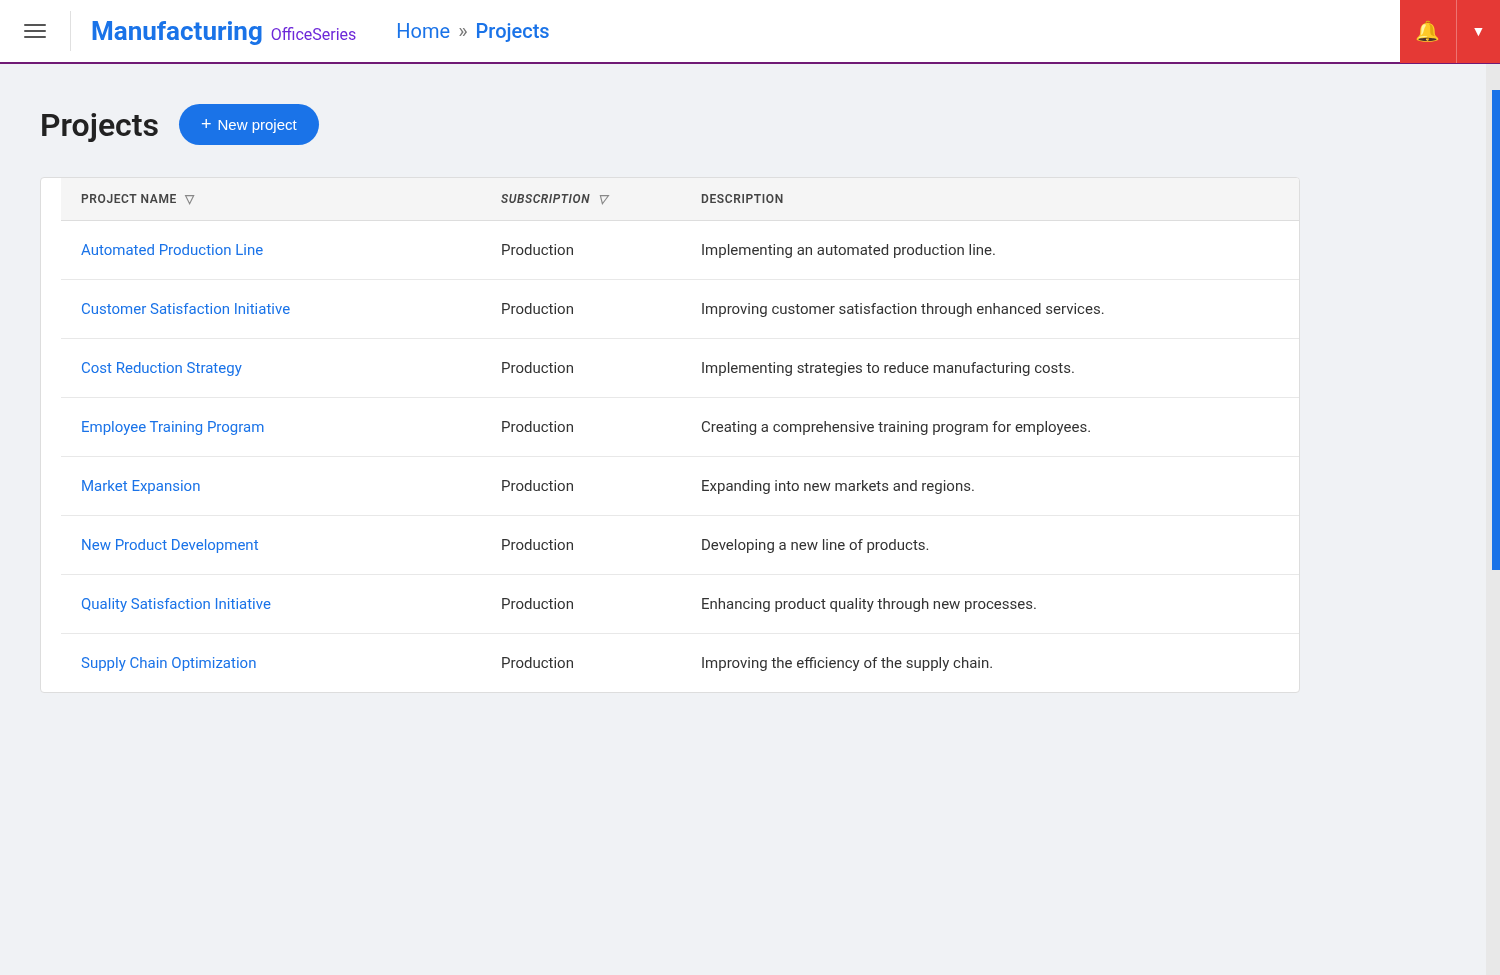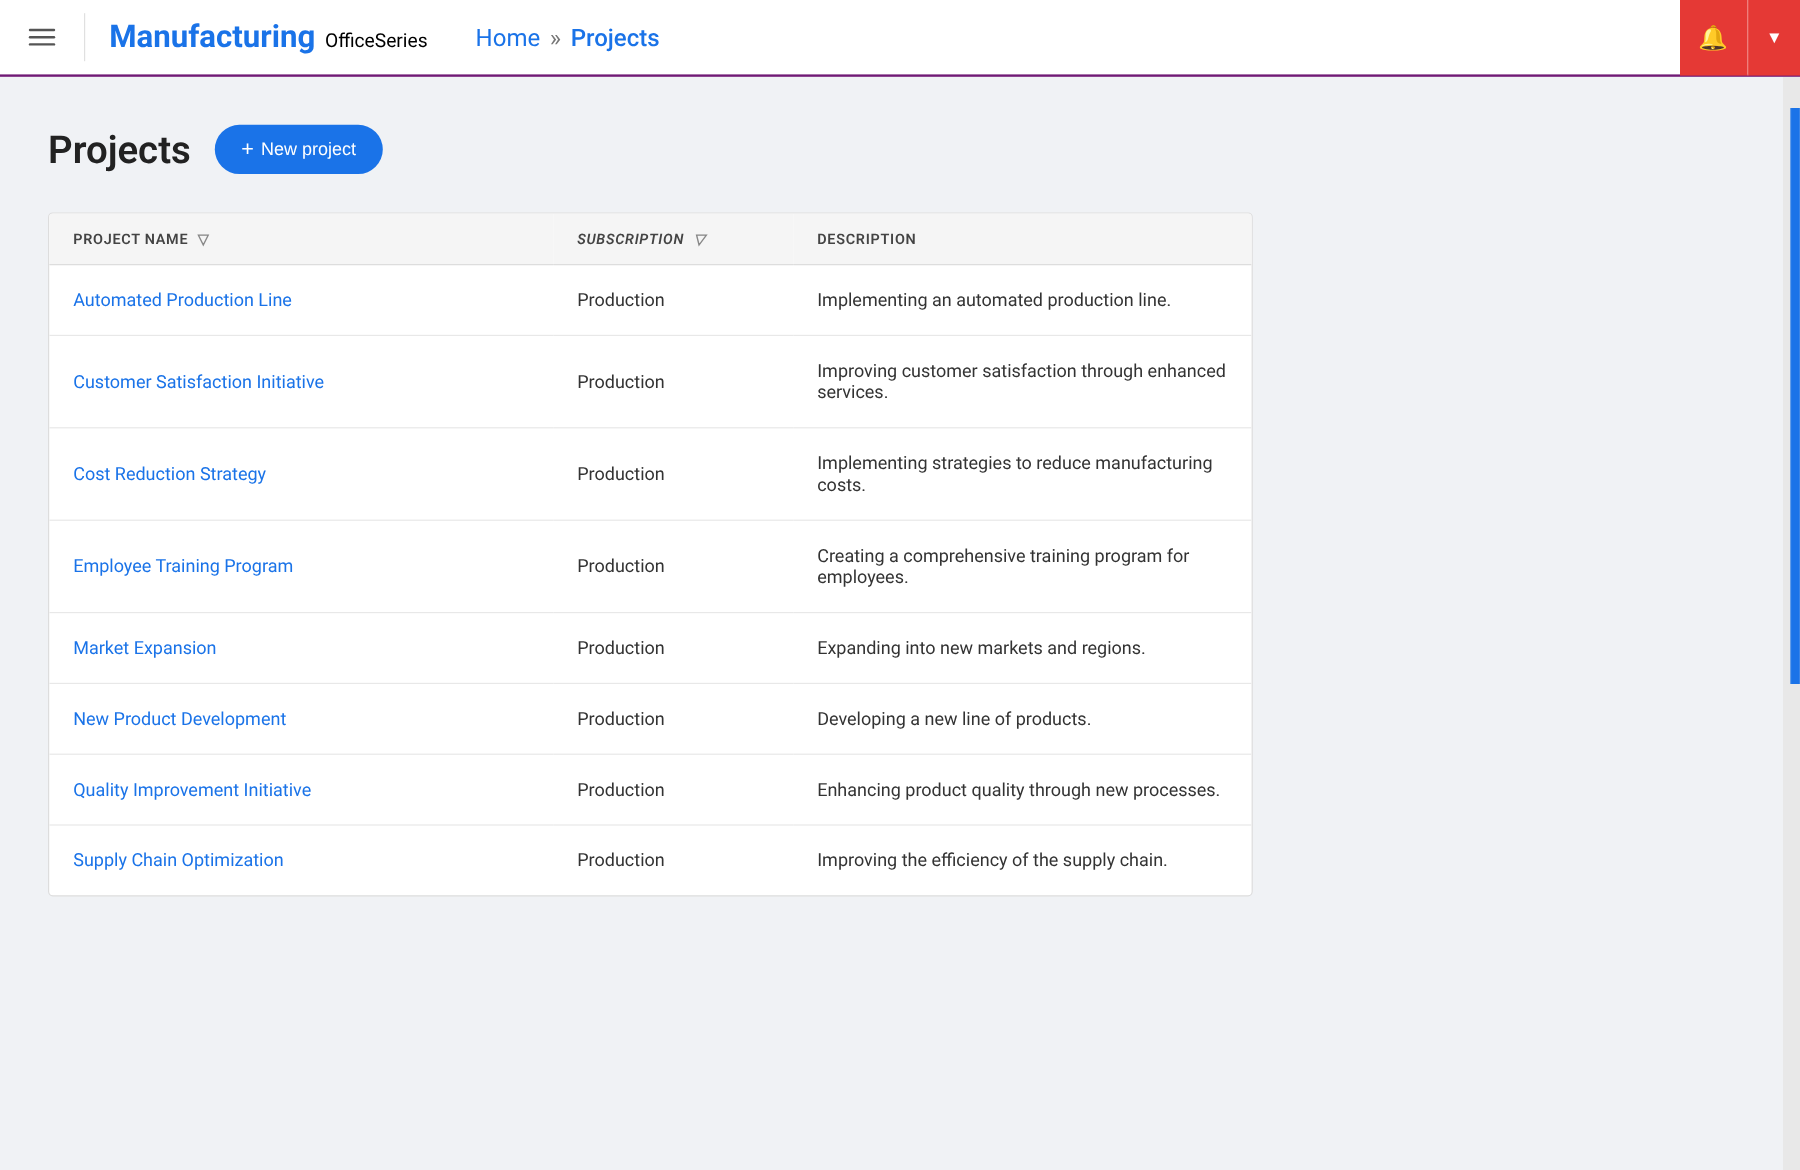--- a/index.html
+++ b/index.html
@@ -62,21 +62,21 @@
     }
 
     .brand-name {
       font-size: 26px;
       font-weight: 700;
       color: #1a73e8;
     }
 
     .brand-sub {
       font-size: 16px;
-      color: #000000;
+      color: #6d28d9;
     }
 
     .header-nav {
       display: flex;
       align-items: center;
       gap: 4px;
       font-size: 20px;
     }
 
     .nav-home {
@@ -166,22 +166,23 @@
     .new-project-btn .plus {
       font-size: 18px;
       font-weight: 300;
     }
 
     
     .table-container {
       background: white;
       border: 1px solid #ddd;
       border-radius: 4px;
-      width: 1004px;
+      width: 1260px;
       overflow: hidden;
+      padding-left: 20px;
     }
 
     table {
       width: 100%;
       border-collapse: collapse;
     }
 
     thead tr {
       background: #f5f5f5;
     }
@@ -346,21 +347,21 @@
             <td><a class="project-link" href="#">Market Expansion</a></td>
             <td>Production</td>
             <td>Expanding into new markets and regions.</td>
           </tr>
           <tr>
             <td><a class="project-link" href="#">New Product Development</a></td>
             <td>Production</td>
             <td>Developing a new line of products.</td>
           </tr>
           <tr>
-            <td><a class="project-link" href="#">Quality Improvement Initiative</a></td>
+            <td><a class="project-link" href="#">Quality Satisfaction Initiative</a></td>
             <td>Production</td>
             <td>Enhancing product quality through new processes.</td>
           </tr>
           <tr>
             <td><a class="project-link" href="#">Supply Chain Optimization</a></td>
             <td>Production</td>
             <td>Improving the efficiency of the supply chain.</td>
           </tr>
         </tbody>
     </table>

